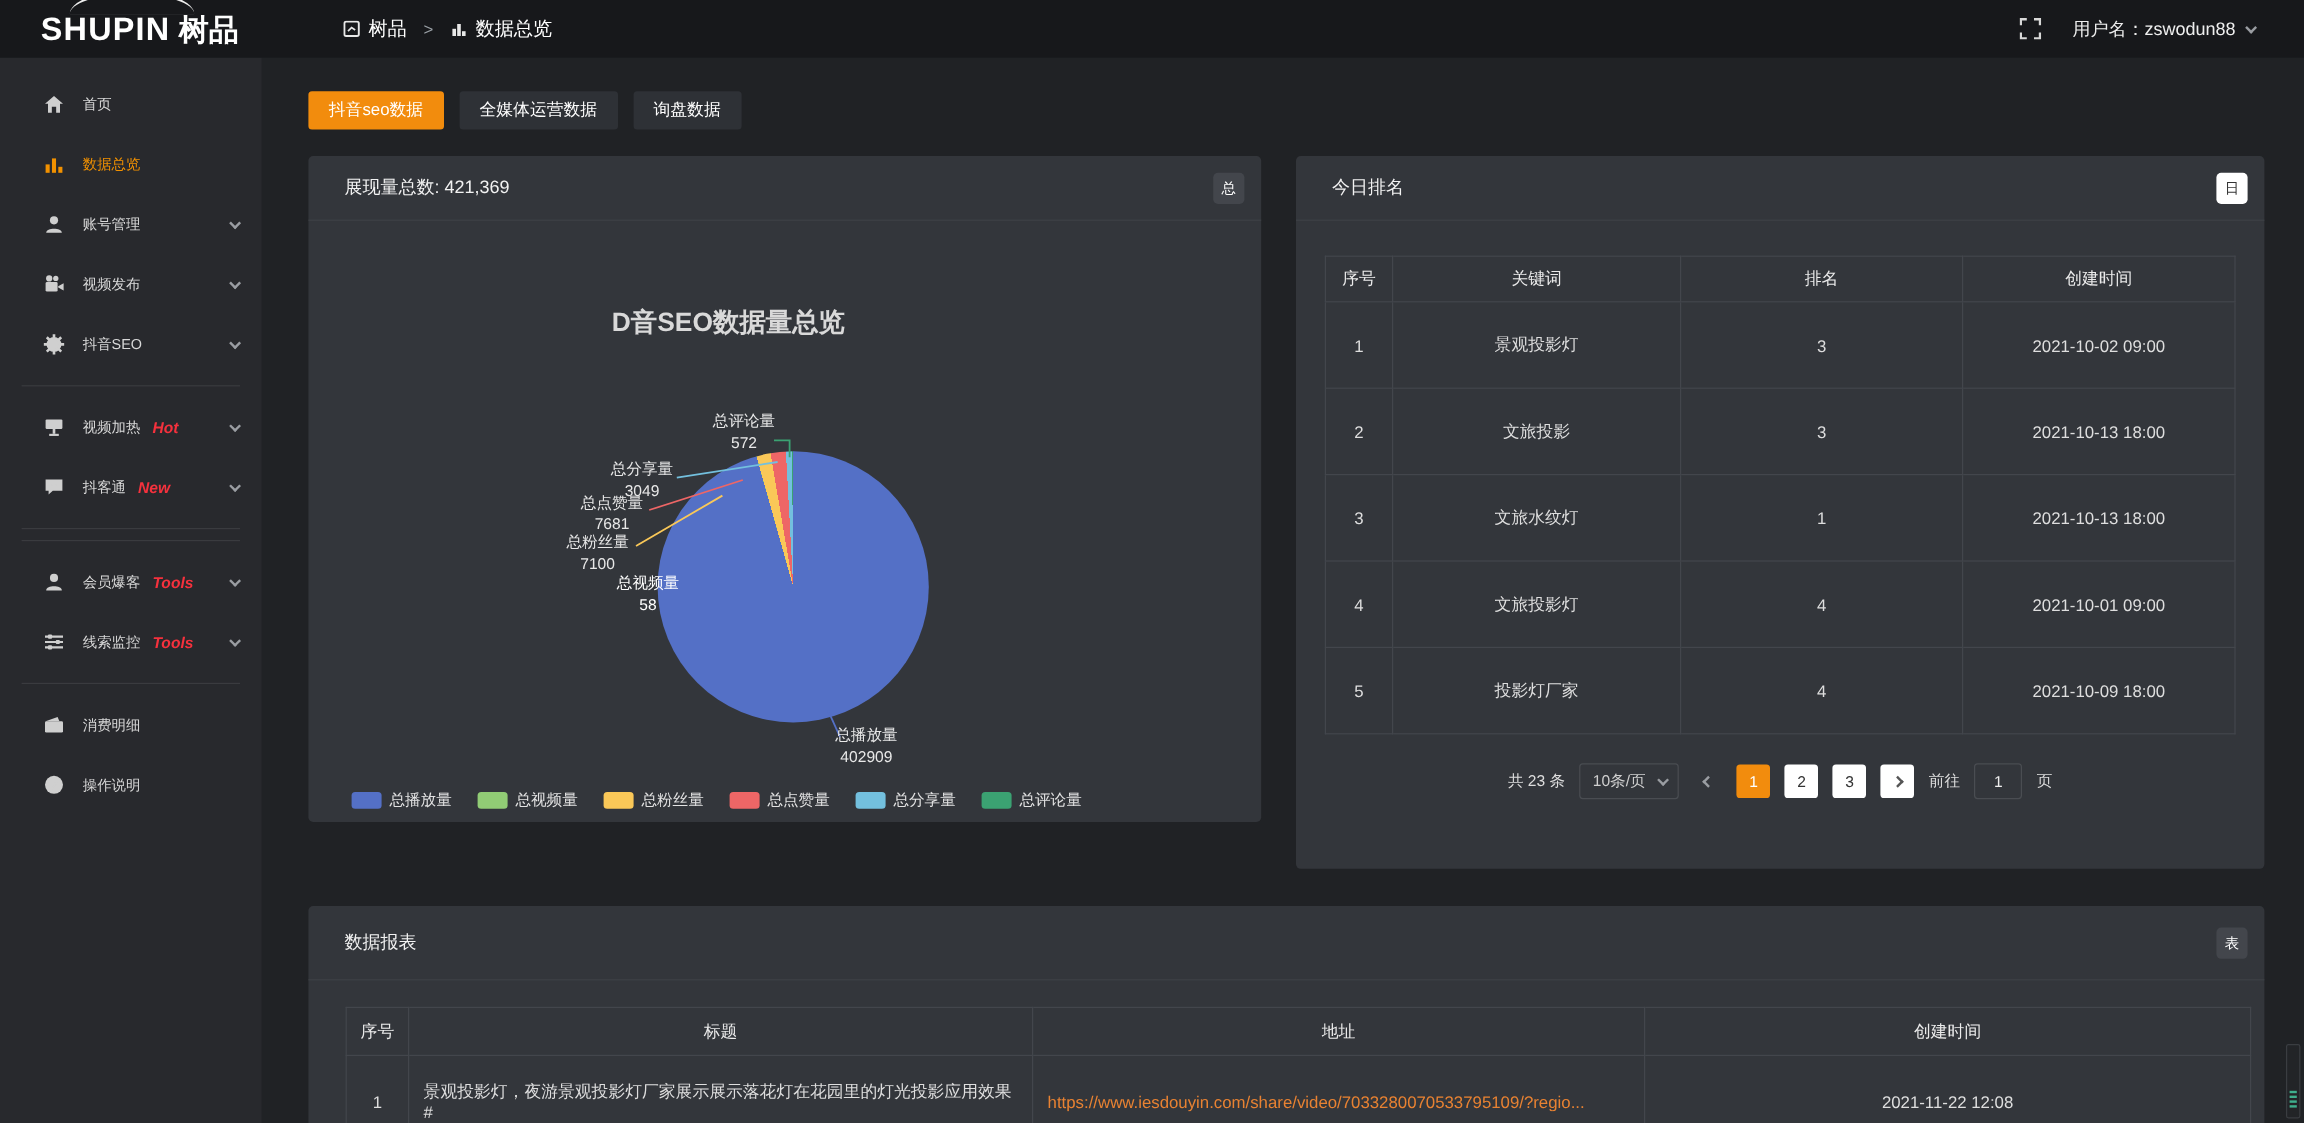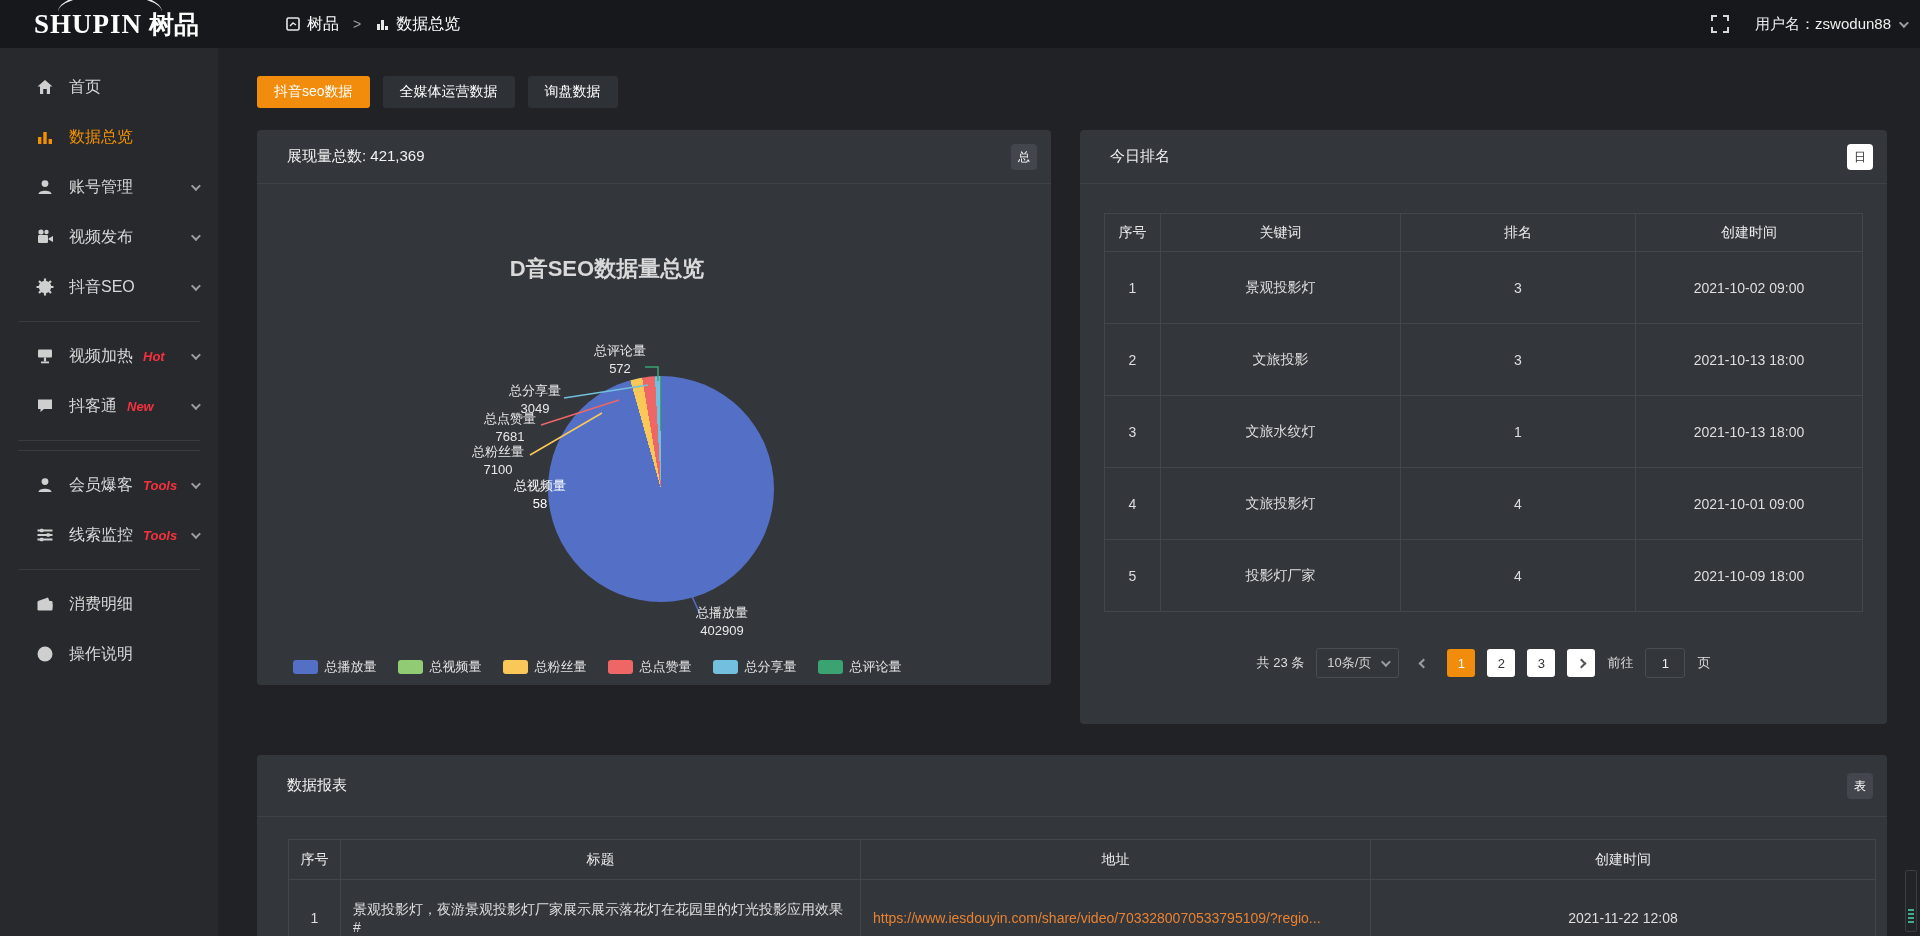--- a/index.html
+++ b/index.html
@@ -5,44 +5,44 @@
   * { margin:0; padding:0; box-sizing:border-box; }
   html,body { width:1920px; height:936px; overflow:hidden; background:#202225;
     font-family:"Liberation Sans","DejaVu Sans",sans-serif; color:#e0e0e0; }
 
   
   .topbar { position:absolute; left:0; top:0; width:1920px; height:48px; background:#17181b;
     display:flex; align-items:center; z-index:5; }
   .logo { position:relative; width:218px; padding-left:34px; color:#fff; white-space:nowrap; }
   .logo-arc { position:absolute; top:-16px; left:58px; width:104px; height:20px;
     border-top:3px solid #efefef; border-radius:50% 50% 0 0 / 100% 100% 0 0; }
-  .logo-en { font-size:27px; font-weight:bold; letter-spacing:1px;font-family:Liberation Serif, serif; }
+  .logo-en { font-size:27px; font-weight:bold; letter-spacing:1px; }
   .logo-cn { font-size:25px; font-weight:bold; margin-left:7px; }
   .crumbs { display:flex; align-items:center; margin-left:68px; font-size:16px; color:#fff; }
   .crumb-ico { margin-right:7px; }
   .crumb-sep { color:#9aa0a6; margin:0 14px; font-size:14px; }
-  .top-right { margin-left:auto; display:flex; align-items:center; padding-right:14px; gap:26px; }
+  .top-right { margin-left:auto; display:flex; align-items:center; padding-right:42px; gap:26px; }
   .fullscreen { width:18px; height:18px; }
   .userbox { display:flex; align-items:center; gap:8px; font-size:15px; color:#eee; }
 
   .chev { display:inline-block; width:7px; height:7px; border-right:2px solid #9a9da2;
     border-bottom:2px solid #9a9da2; }
   .chev.down { transform:rotate(45deg) translateY(-2px); }
   .chev.left  { transform:rotate(135deg); }
   .chev.right { transform:rotate(-45deg); }
   .chev.dark { border-color:#555; }
 
   
   .sidebar { position:absolute; left:0; top:48px; bottom:0; width:218px; background:#28292d; padding-top:14px; }
   .s-item { height:50px; display:flex; align-items:center; padding:0 20px 0 36px; cursor:pointer; }
   .s-ico { width:18px; height:18px; flex:0 0 18px; }
   .s-ico * { fill:#cfcfcf; }
   .s-item.active .s-label { color:#f29100; }
   .s-item.active .s-ico * { fill:#f29100; }
-  .s-label { margin-left:15px; font-size:16px; color:#d8d8d8; }
+  .s-label { margin-left:15px; font-size:12px; color:#d8d8d8; }
   .s-badge { margin-left:10px; font-size:13px; font-weight:bold; font-style:italic; }
   .s-badge.red { color:#f5313d; } .s-badge.gold { color:#e8a93c; }
   .s-chev { margin-left:auto; }
   .s-div { height:1px; background:#3a3b3f; margin:9px 18px; }
 
   
   .content { position:absolute; left:218px; top:48px; right:0; bottom:0; padding:28px 33px 0 39px; }
   .tabs { display:flex; gap:13px; height:32px; margin-bottom:22px; }
   .tab { height:32px; padding:0 17px; border:none; border-radius:3px; font-size:14px;
     background:#2e3136; color:#fff; cursor:pointer; font-family:inherit; }
@@ -72,21 +72,21 @@
   .lg-item { display:flex; align-items:center; gap:7px; font-size:13px; color:#e3e3e3; cursor:pointer; }
   .lg-swatch { width:25px; height:14px; border-radius:3px; }
 
   
   .rank-panel { flex:1; height:594px; }
   table { border-collapse:collapse; }
   .rank-table { margin:29px 24px 0 24px; width:calc(100% - 48px); table-layout:fixed; }
   .rank-table th, .rank-table td { border:1px solid #43464c; text-align:center; font-weight:normal; }
   .rank-table th { height:38px; font-size:14px; color:#ebebeb; }
   .rank-table td { height:72px; font-size:14px; color:#dedede; }
-  .pager { margin-top:36px; display:flex; align-items:center; justify-content:center; gap:12px;
+  .pager { margin-top:24px; display:flex; align-items:center; justify-content:center; gap:12px;
     font-size:13px; color:#ddd; }
   .psize { display:flex; align-items:center; gap:10px; border:1px solid #4a4d52; border-radius:3px;
     padding:0 10px; height:30px; cursor:pointer; color:#cfcfcf; }
   .pbtn { width:28px; height:28px; border-radius:3px; display:flex; align-items:center;
     justify-content:center; font-size:13px; cursor:pointer; }
   .pbtn.white { background:#fff; color:#333; }
   .pbtn.active { background:#f28c0d; color:#fff; }
   .pprev { width:24px; display:flex; justify-content:center; cursor:pointer; }
   .goto-input { width:40px; height:30px; background:transparent; border:1px solid #4a4d52; border-radius:3px;
     color:#eee; text-align:center; font-size:13px; font-family:inherit; }

